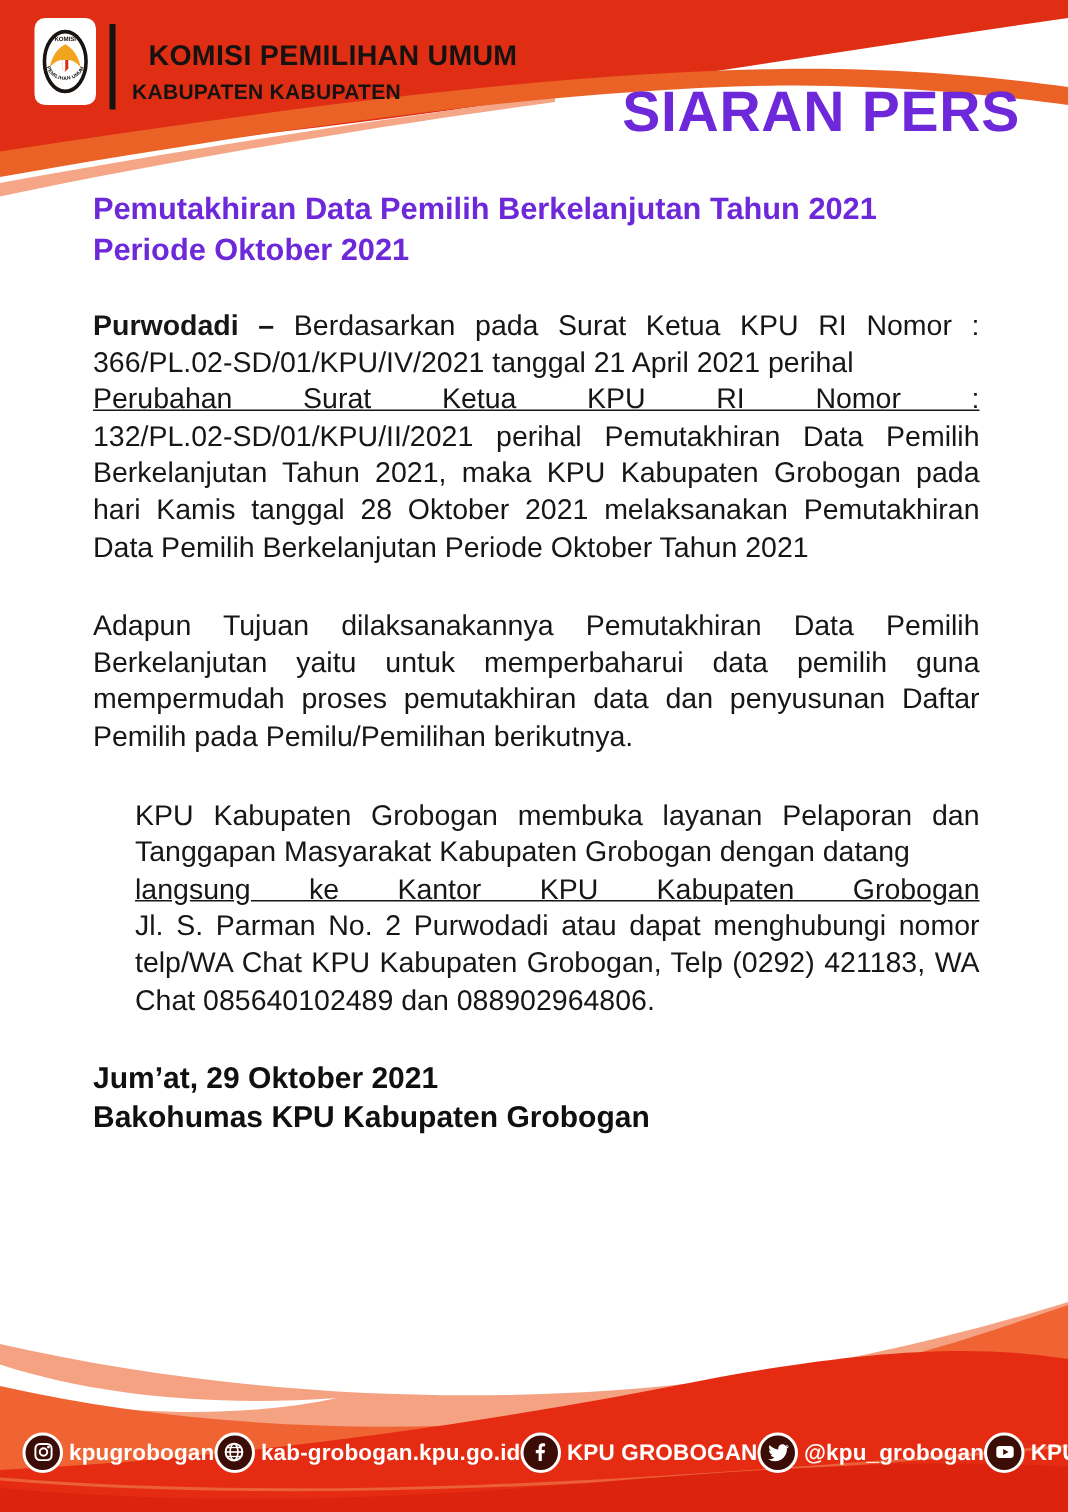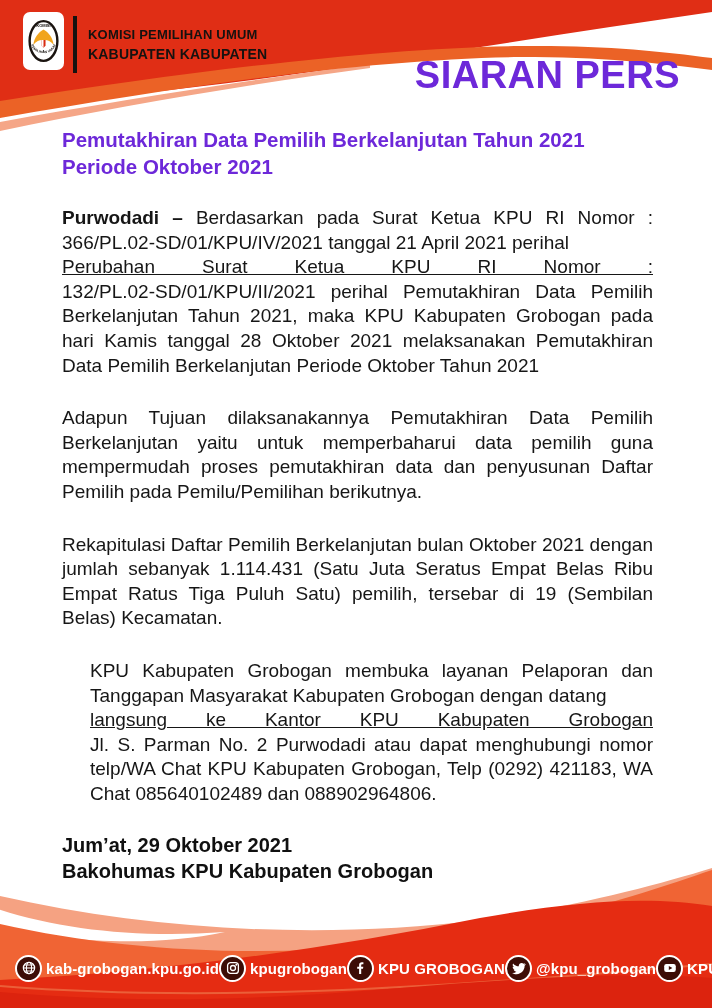--- a/index.html
+++ b/index.html
@@ -9,21 +9,21 @@
   }
   
   .header-svg{position:absolute;top:0;left:0;width:712px;height:132px;display:block;}
   .logo-box{
     position:absolute;left:23px;top:12px;width:41px;height:58px;background:#fff;
     border-radius:7px;display:flex;align-items:center;justify-content:center;
   }
   .logo-box svg{width:37px;height:54px;}
   .logo-divider{position:absolute;left:73px;top:16px;width:4px;height:57px;background:#161210;}
   .agency{position:absolute;left:88px;top:27px;color:#161210;}
-  .agency-name{font-size:13px;font-weight:bold;letter-spacing:.2px;}
+  .agency-name{font-size:19px;font-weight:bold;letter-spacing:.2px;margin-left:11px;}
   .agency-region{font-size:14px;font-weight:bold;margin-top:4px;letter-spacing:.2px;}
   .banner-title{
     position:absolute;top:54px;right:32px;font-size:38px;font-weight:bold;
     color:#6d28d9;letter-spacing:.5px;white-space:nowrap;
   }
   
   .content{position:absolute;left:62px;top:127px;width:591px;color:#161616;}
   .doc-title{font-size:20.5px;font-weight:bold;line-height:26.5px;white-space:pre-line;margin:0 0 26px 0;color:#6d28d9;}
   .content p{margin:0 0 28px 0;font-size:19px;line-height:24.6px;text-align:justify;}
   .content p.last-gap{margin-bottom:26px;margin-left:28px;}
@@ -80,21 +80,20 @@
   <div class="banner-title">SIARAN PERS</div>
 
   <div class="content">
     <h1 class="doc-title">Pemutakhiran Data Pemilih Berkelanjutan  Tahun 2021
 Periode Oktober 2021</h1>
 
     <p><b>Purwodadi –</b><span> Berdasarkan pada Surat Ketua KPU RI Nomor : 366/PL.02-SD/01/KPU/IV/2021 tanggal 21 April 2021 perihal</span><span class="stretch">Perubahan Surat Ketua KPU RI Nomor :</span><span>132/PL.02-SD/01/KPU/II/2021 perihal Pemutakhiran Data Pemilih Berkelanjutan Tahun 2021, maka KPU Kabupaten Grobogan pada hari Kamis tanggal 28 Oktober 2021 melaksanakan Pemutakhiran Data Pemilih Berkelanjutan Periode Oktober Tahun 2021</span></p>
 
     <p>Adapun Tujuan dilaksanakannya Pemutakhiran Data Pemilih Berkelanjutan yaitu untuk memperbaharui data pemilih guna mempermudah proses pemutakhiran data dan penyusunan Daftar Pemilih  pada Pemilu/Pemilihan berikutnya.</p>
 
-    <p>Rekapitulasi Daftar Pemilih Berkelanjutan bulan Oktober 2021 dengan jumlah sebanyak 1.114.431 (Satu Juta Seratus Empat Belas Ribu Empat Ratus Tiga Puluh Satu) pemilih, tersebar di 19 (Sembilan Belas) Kecamatan.</p>
 
     <p class="last-gap"><span>KPU Kabupaten Grobogan membuka layanan Pelaporan dan Tanggapan Masyarakat Kabupaten Grobogan dengan datang</span><span class="stretch">langsung ke Kantor KPU Kabupaten Grobogan</span><span>Jl. S. Parman No. 2 Purwodadi atau dapat menghubungi nomor telp/WA Chat KPU Kabupaten Grobogan, Telp (0292) 421183, WA Chat 085640102489 dan 088902964806.</span></p>
 
     <div class="signature">Jum’at, 29 Oktober 2021
 Bakohumas KPU Kabupaten Grobogan</div>
   </div>
 
   <svg class="footer-svg" viewBox="0 0 712 140" preserveAspectRatio="none" aria-hidden="true">
     <path d="M0,28 C150,62 320,72 480,52 C580,38 660,16 712,0 L712,140 L0,140 Z" fill="#F5A282"></path>
     <path d="M-5,40 C60,62 140,70 225,64 C150,80 55,74 -5,56 Z" fill="#ffffff"></path>
@@ -102,39 +101,39 @@
     <path d="M0,112 C160,104 320,82 480,50 C580,32 650,28 712,38 L712,140 L0,140 Z" fill="#E52C12"></path>
     <path d="M0,118 C200,134 420,122 712,96" fill="none" stroke="#F08A5A" stroke-width="2" opacity="0.55"></path>
     <path d="M0,124 C140,136 260,132 400,120 C520,110 630,104 712,110 L712,140 L0,140 Z" fill="#DC230E"></path>
   </svg>
 
   <div class="footer-links">
 
     <div class="footer-link">
       <span class="icon-circle">
         <svg viewBox="0 0 16 16" aria-hidden="true">
+          <rect x="2.6" y="2.6" width="10.8" height="10.8" rx="3" fill="none" stroke="#fff" stroke-width="1.3"></rect>
+          <circle cx="8" cy="8" r="2.5" fill="none" stroke="#fff" stroke-width="1.3"></circle>
+          <circle cx="11.3" cy="4.7" r="0.95" fill="#fff"></circle>
+        </svg>
+      </span>
+      <span class="footer-label">kpugrobogan</span>
+    </div>
+
+    <div class="footer-link">
+      <span class="icon-circle">
+        <svg viewBox="0 0 16 16" aria-hidden="true">
           <circle cx="8" cy="8" r="5.6" fill="none" stroke="#fff" stroke-width="1.3"></circle>
           <ellipse cx="8" cy="8" rx="2.6" ry="5.6" fill="none" stroke="#fff" stroke-width="1.1"></ellipse>
           <line x1="2.4" y1="8" x2="13.6" y2="8" stroke="#fff" stroke-width="1.1"></line>
           <line x1="3.2" y1="5" x2="12.8" y2="5" stroke="#fff" stroke-width="0.9"></line>
           <line x1="3.2" y1="11" x2="12.8" y2="11" stroke="#fff" stroke-width="0.9"></line>
         </svg>
       </span>
       <span class="footer-label">kab-grobogan.kpu.go.id</span>
-    </div>
-
-    <div class="footer-link">
-      <span class="icon-circle">
-        <svg viewBox="0 0 16 16" aria-hidden="true">
-          <rect x="2.6" y="2.6" width="10.8" height="10.8" rx="3" fill="none" stroke="#fff" stroke-width="1.3"></rect>
-          <circle cx="8" cy="8" r="2.5" fill="none" stroke="#fff" stroke-width="1.3"></circle>
-          <circle cx="11.3" cy="4.7" r="0.95" fill="#fff"></circle>
-        </svg>
-      </span>
-      <span class="footer-label">kpugrobogan</span>
     </div>
 
     <div class="footer-link">
       <span class="icon-circle">
         <svg viewBox="0 0 16 16" aria-hidden="true">
           <path d="M9.2 14 L9.2 8.8 L11 8.8 L11.3 6.7 L9.2 6.7 L9.2 5.3 C9.2 4.7 9.5 4.2 10.3 4.2 L11.4 4.2 L11.4 2.3 C11.2 2.3 10.5 2.2 9.8 2.2 C8.2 2.2 7.1 3.2 7.1 5 L7.1 6.7 L5.2 6.7 L5.2 8.8 L7.1 8.8 L7.1 14 Z" fill="#fff"></path>
         </svg>
       </span>
       <span class="footer-label">KPU GROBOGAN</span>
     </div>

